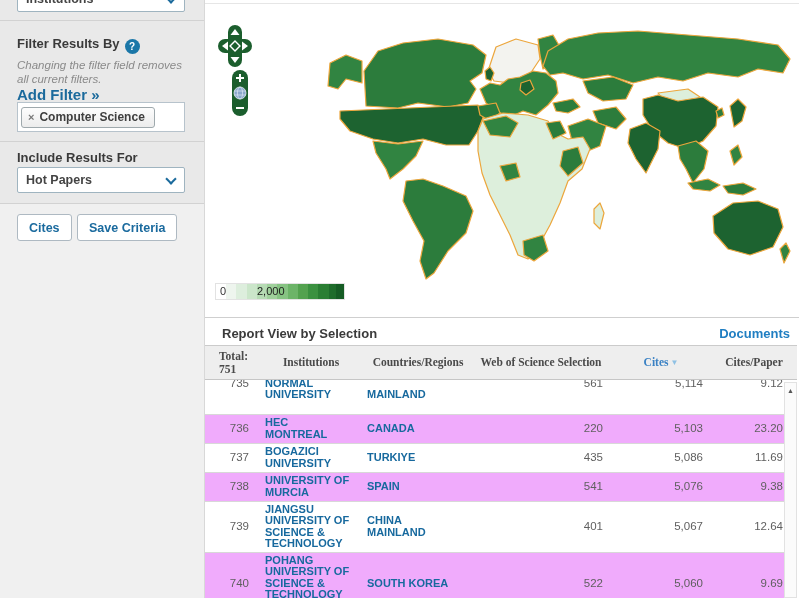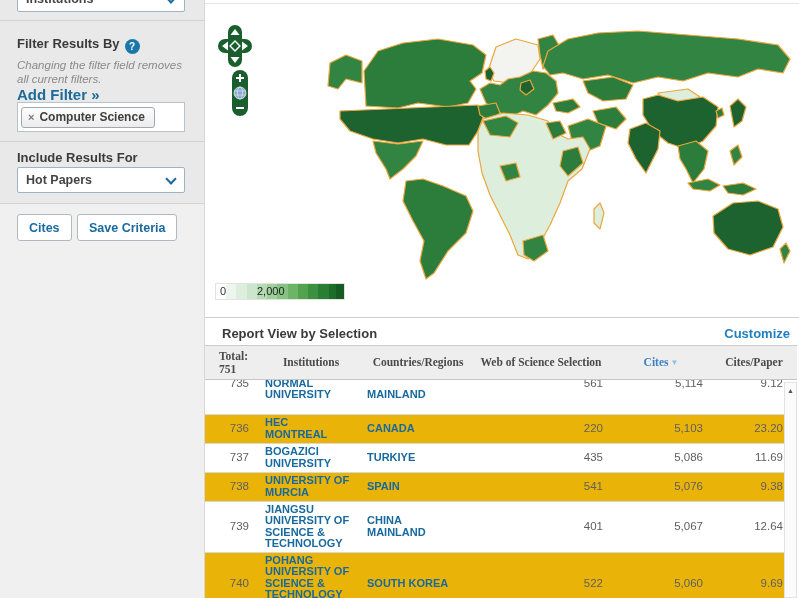--- a/index.html
+++ b/index.html
@@ -55,21 +55,21 @@
   .head-table td{background:#eeeeee;border-top:1px solid #cbcbcb;border-bottom:1px solid #c6c6c6;
       font-size:11.5px;font-weight:bold;color:#4a4a4a;text-align:center;vertical-align:middle;height:34px;line-height:13px;padding:2px 3px;}
   .head-table td.c-total{text-align:left;padding-left:14px;}
   .head-table td.c-cites{color:#3b82c4;}
   .sortarrow{font-size:8px;color:#8fc1e4;margin-left:2px;vertical-align:1px;}
 
   .tbody-clip{position:absolute;left:0;top:380px;width:594px;bottom:0;overflow:hidden;}
   .body-table{margin-top:-26px;}
   .body-table td{border-bottom:1px solid #d8d8d8;vertical-align:middle;padding:2px 4px;line-height:11.5px;}
   .body-table tr{height:29px;}
-  .body-table tr.alt td{background:#eab308;}
+  .body-table tr.alt td{background:#f0abfc;}
   td.rank{font-size:11.5px;color:#5f5f5f;text-align:right;padding-right:8px;}
   td.inst,td.country{font-size:11px;font-weight:bold;color:#17699e;text-transform:uppercase;}
   td.inst{padding-left:8px;padding-right:12px;}
   td.country{padding-left:2px;padding-right:22px;}
   td.num{font-size:11.5px;color:#5f5f5f;text-align:right;padding-right:8px;}
   td.cpp{padding-right:14px;}
   tr.row-clipped{height:60px;}
   tr.row-clipped td{vertical-align:bottom;padding-bottom:13px;}
   tr.row-clipped td.num,tr.row-clipped td.rank{vertical-align:middle;padding-bottom:2px;}
 
@@ -218,21 +218,21 @@
     </svg>
   </div>
 
   <div class="legend">
     <span class="l0">0</span>
     <span class="l1">2,000</span>
   </div>
 
   <div class="reportbar">
     <span class="reporttitle">Report View by Selection</span>
-    <a class="customize" href="#">Customize</a>
+    <a class="customize" href="#">Documents</a>
   </div>
 
   <table class="head-table">
     <colgroup>
         <col style="width:52px">
         <col style="width:108px">
         <col style="width:106px">
         <col style="width:140px">
         <col style="width:100px">
         <col style="width:86px">

